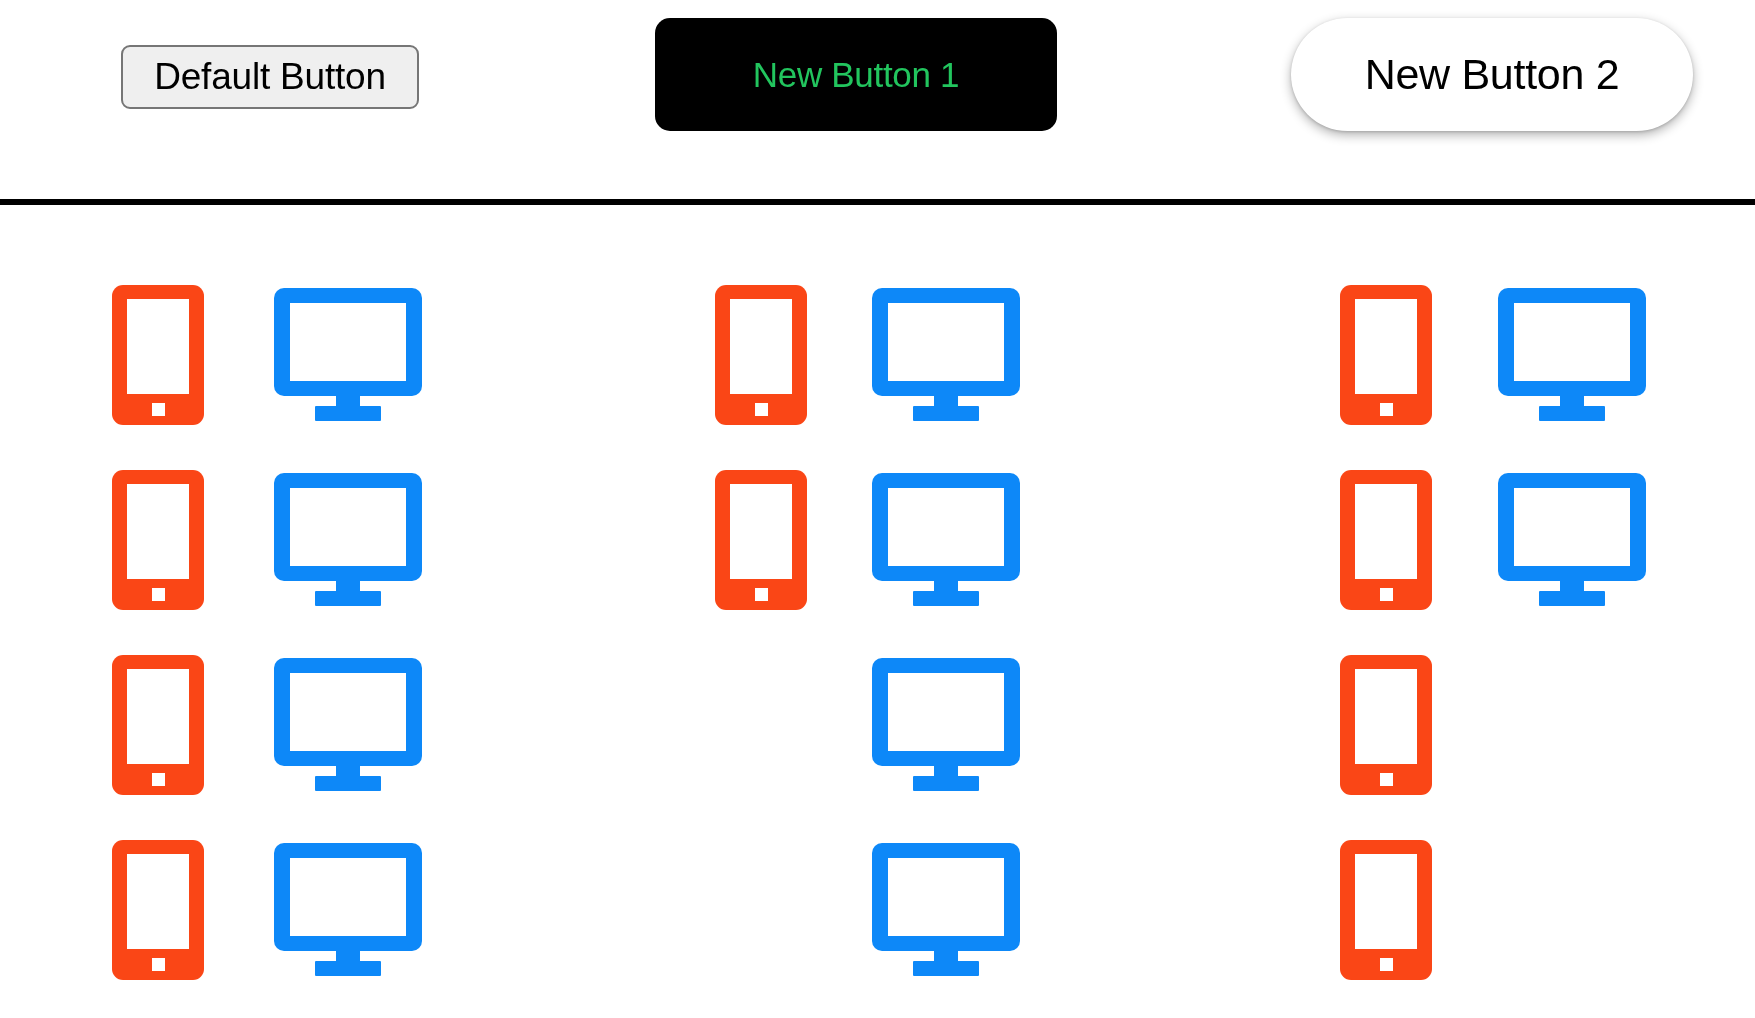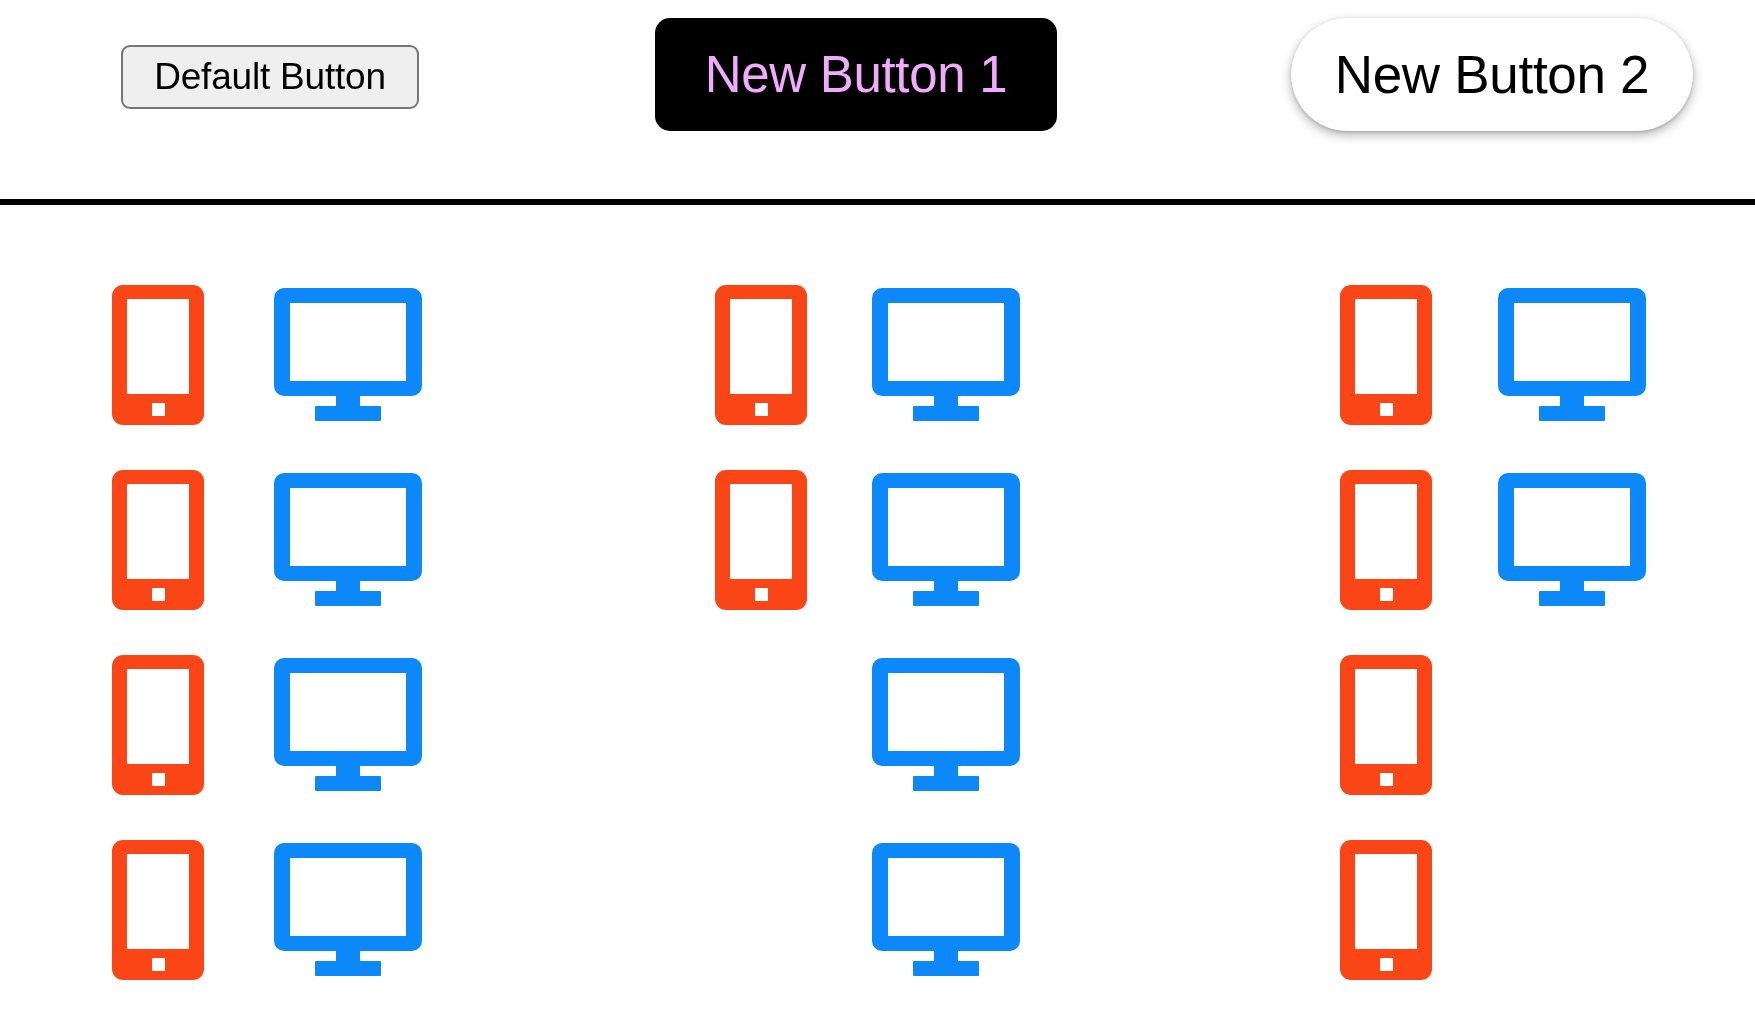--- a/index.html
+++ b/index.html
@@ -60,36 +60,36 @@
 
   
   #btn-new-1 {
     left: 655px;
     top: 18px;
     width: 402px;
     height: 113px;
     background: #000000;
     border: none;
     border-radius: 15px;
-    color: #f0abfc;
-    font-size: 51px;
+    color: #22c55e;
+    font-size: 35px;
     letter-spacing: -0.3px;
   }
 
   
   #btn-new-2 {
     left: 1291px;
     top: 18px;
     width: 402px;
     height: 113px;
     background: #ffffff;
     border: none;
     border-radius: 60px;
     color: #000000;
-    font-size: 53px;
+    font-size: 43px;
     letter-spacing: -0.3px;
     box-shadow: 0 4px 11px rgba(0,0,0,0.30), 0 1px 3px rgba(0,0,0,0.16);
   }
 
   
   #icon-grid {
     position: absolute;
     left: 0; top: 205px;
     width: 1755px;
     height: 813px;

